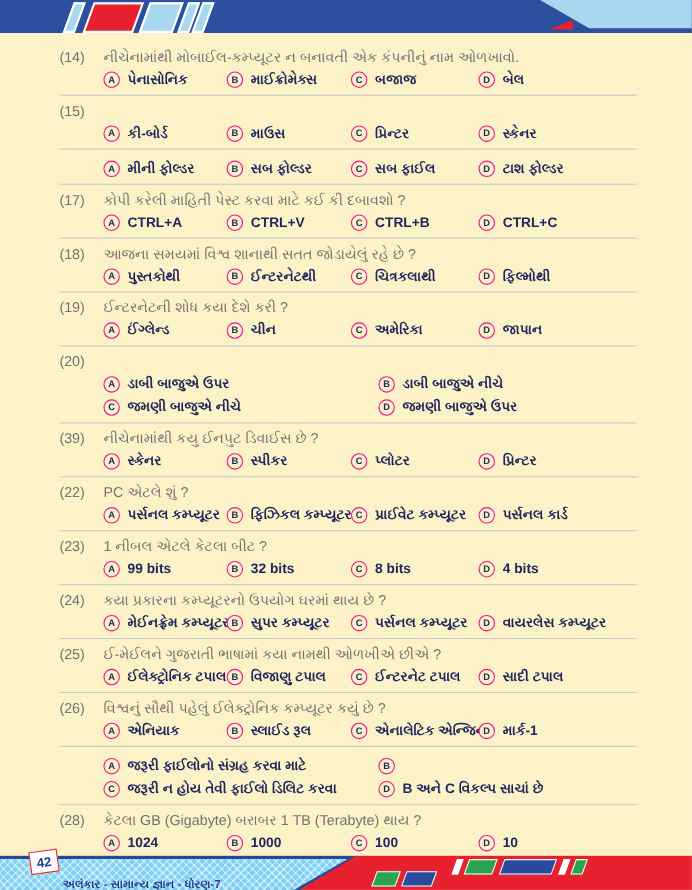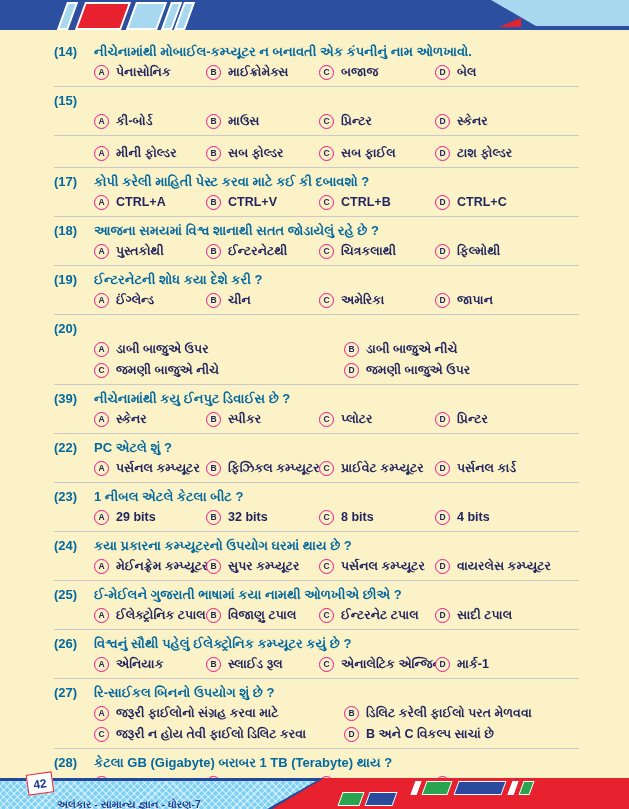--- a/index.html
+++ b/index.html
@@ -16,21 +16,21 @@
   .h-s5{left:179px;width:7px;}
   .h-right{position:absolute;top:0;right:0;width:176px;height:26px;background:#a7d8ef;
            clip-path:polygon(38px 0,176px 0,176px 26px,83px 26px);border-bottom:2px solid #e8212f;}
   .h-right-red{position:absolute;top:18px;right:108px;width:22px;height:9px;background:#e8212f;
            clip-path:polygon(0 100%,100% 0,100% 100%);}
 
   
   .content{padding-top:8px;}
   .q{margin:0 50px 0 54px;padding:5px 0 6px 0;border-bottom:1px solid #c9c9c9;}
   .q:last-of-type{border-bottom:none;}
-  .q-head{display:flex;gap:7px;color:#0369a1;font-weight:bold;font-size:13px;line-height:17px;}
+  .q-head{display:flex;gap:7px;color:#737373;font-weight:normal;font-size:13px;line-height:17px;}
   .q-num{flex:none;min-width:33px;}
   .q-opts{margin-top:5px;padding-left:40px;display:grid;row-gap:6px;}
   .q-opts.cols4{grid-template-columns:112px 113px 116px 1fr;}
   .q-opts.cols2{grid-template-columns:250px 1fr;}
   .opt{display:flex;align-items:center;gap:7px;font-size:12.5px;font-weight:bold;color:#23265e;white-space:nowrap;line-height:15px;}
   .opt-badge{flex:none;width:13px;height:13px;border-radius:50%;border:1.5px solid #ee1390;color:#23265e;
              font-size:8.5px;font-weight:bold;display:flex;align-items:center;justify-content:center;background:#fbf2c7;}
 
   
   .footer{position:absolute;left:0;bottom:0;width:629px;height:31px;background:#e8212f;}
@@ -320,21 +320,21 @@
   </section>
 
   <section class="q">
     <div class="q-head">
       <span class="q-num">(23)</span>
       <span class="q-text">1 નીબલ એટલે કેટલા બીટ ?</span>
     </div>
     <div class="q-opts cols4">
   <div class="opt">
     <span class="opt-badge">A</span>
-    <span class="opt-text">29 bits</span>
+    <span class="opt-text">99 bits</span>
   </div>
 
   <div class="opt">
     <span class="opt-badge">B</span>
     <span class="opt-text">32 bits</span>
   </div>
 
   <div class="opt">
     <span class="opt-badge">C</span>
     <span class="opt-text">8 bits</span>
@@ -425,33 +425,28 @@
   </div>
 
   <div class="opt">
     <span class="opt-badge">D</span>
     <span class="opt-text">માર્ક-1</span>
   </div>
 </div>
   </section>
 
   <section class="q">
-    <div class="q-head">
-      <span class="q-num">(27)</span>
-      <span class="q-text">રિ-સાઈકલ બિનનો ઉપયોગ શું છે ?</span>
-    </div>
     <div class="q-opts cols2">
   <div class="opt">
     <span class="opt-badge">A</span>
     <span class="opt-text">જરૂરી ફાઈલોનો સંગ્રહ કરવા માટે</span>
   </div>
 
   <div class="opt">
     <span class="opt-badge">B</span>
-    <span class="opt-text">ડિલિટ કરેલી ફાઈલો પરત મેળવવા</span>
   </div>
 
   <div class="opt">
     <span class="opt-badge">C</span>
     <span class="opt-text">જરૂરી ન હોય તેવી ફાઈલો ડિલિટ કરવા</span>
   </div>
 
   <div class="opt">
     <span class="opt-badge">D</span>
     <span class="opt-text">B અને C વિકલ્પ સાચાં છે</span>

